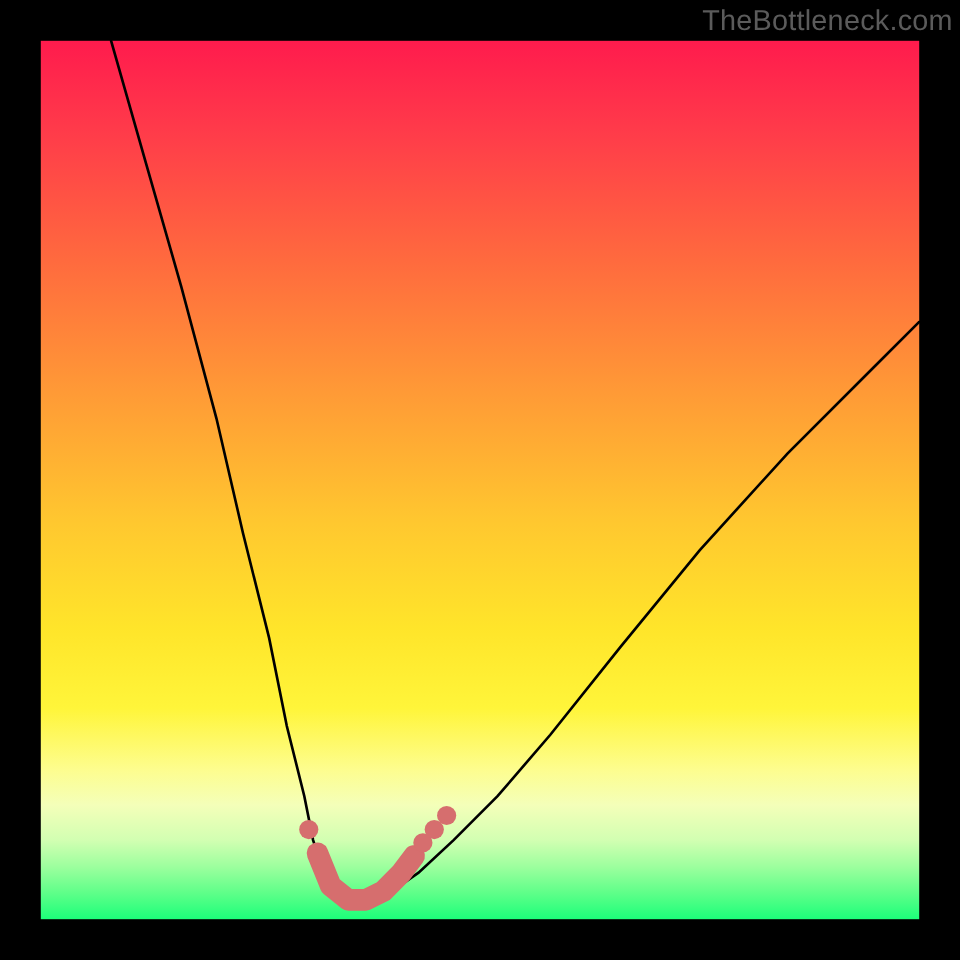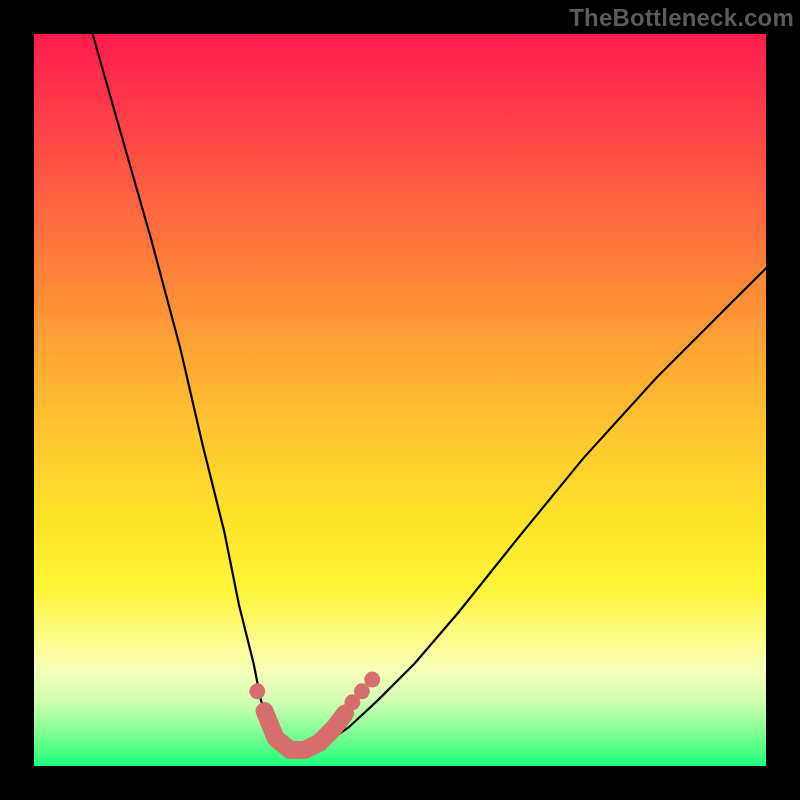--- a/index.html
+++ b/index.html
@@ -41,21 +41,21 @@
       #5fff89 97%,
       #1dff7a 100%
     );
   }
   .watermark {
     position: absolute;
     top: 4px;
     right: 6px;
     color: #5b5b5b;
     font-size: 24px;
-    font-weight: 700;
+    font-weight: 400;
     letter-spacing: 0.2px;
     user-select: none;
   }
   svg.curves {
     position: absolute;
     left: 0;
     top: 0;
     width: 732px;
     height: 732px;
     overflow: visible;

